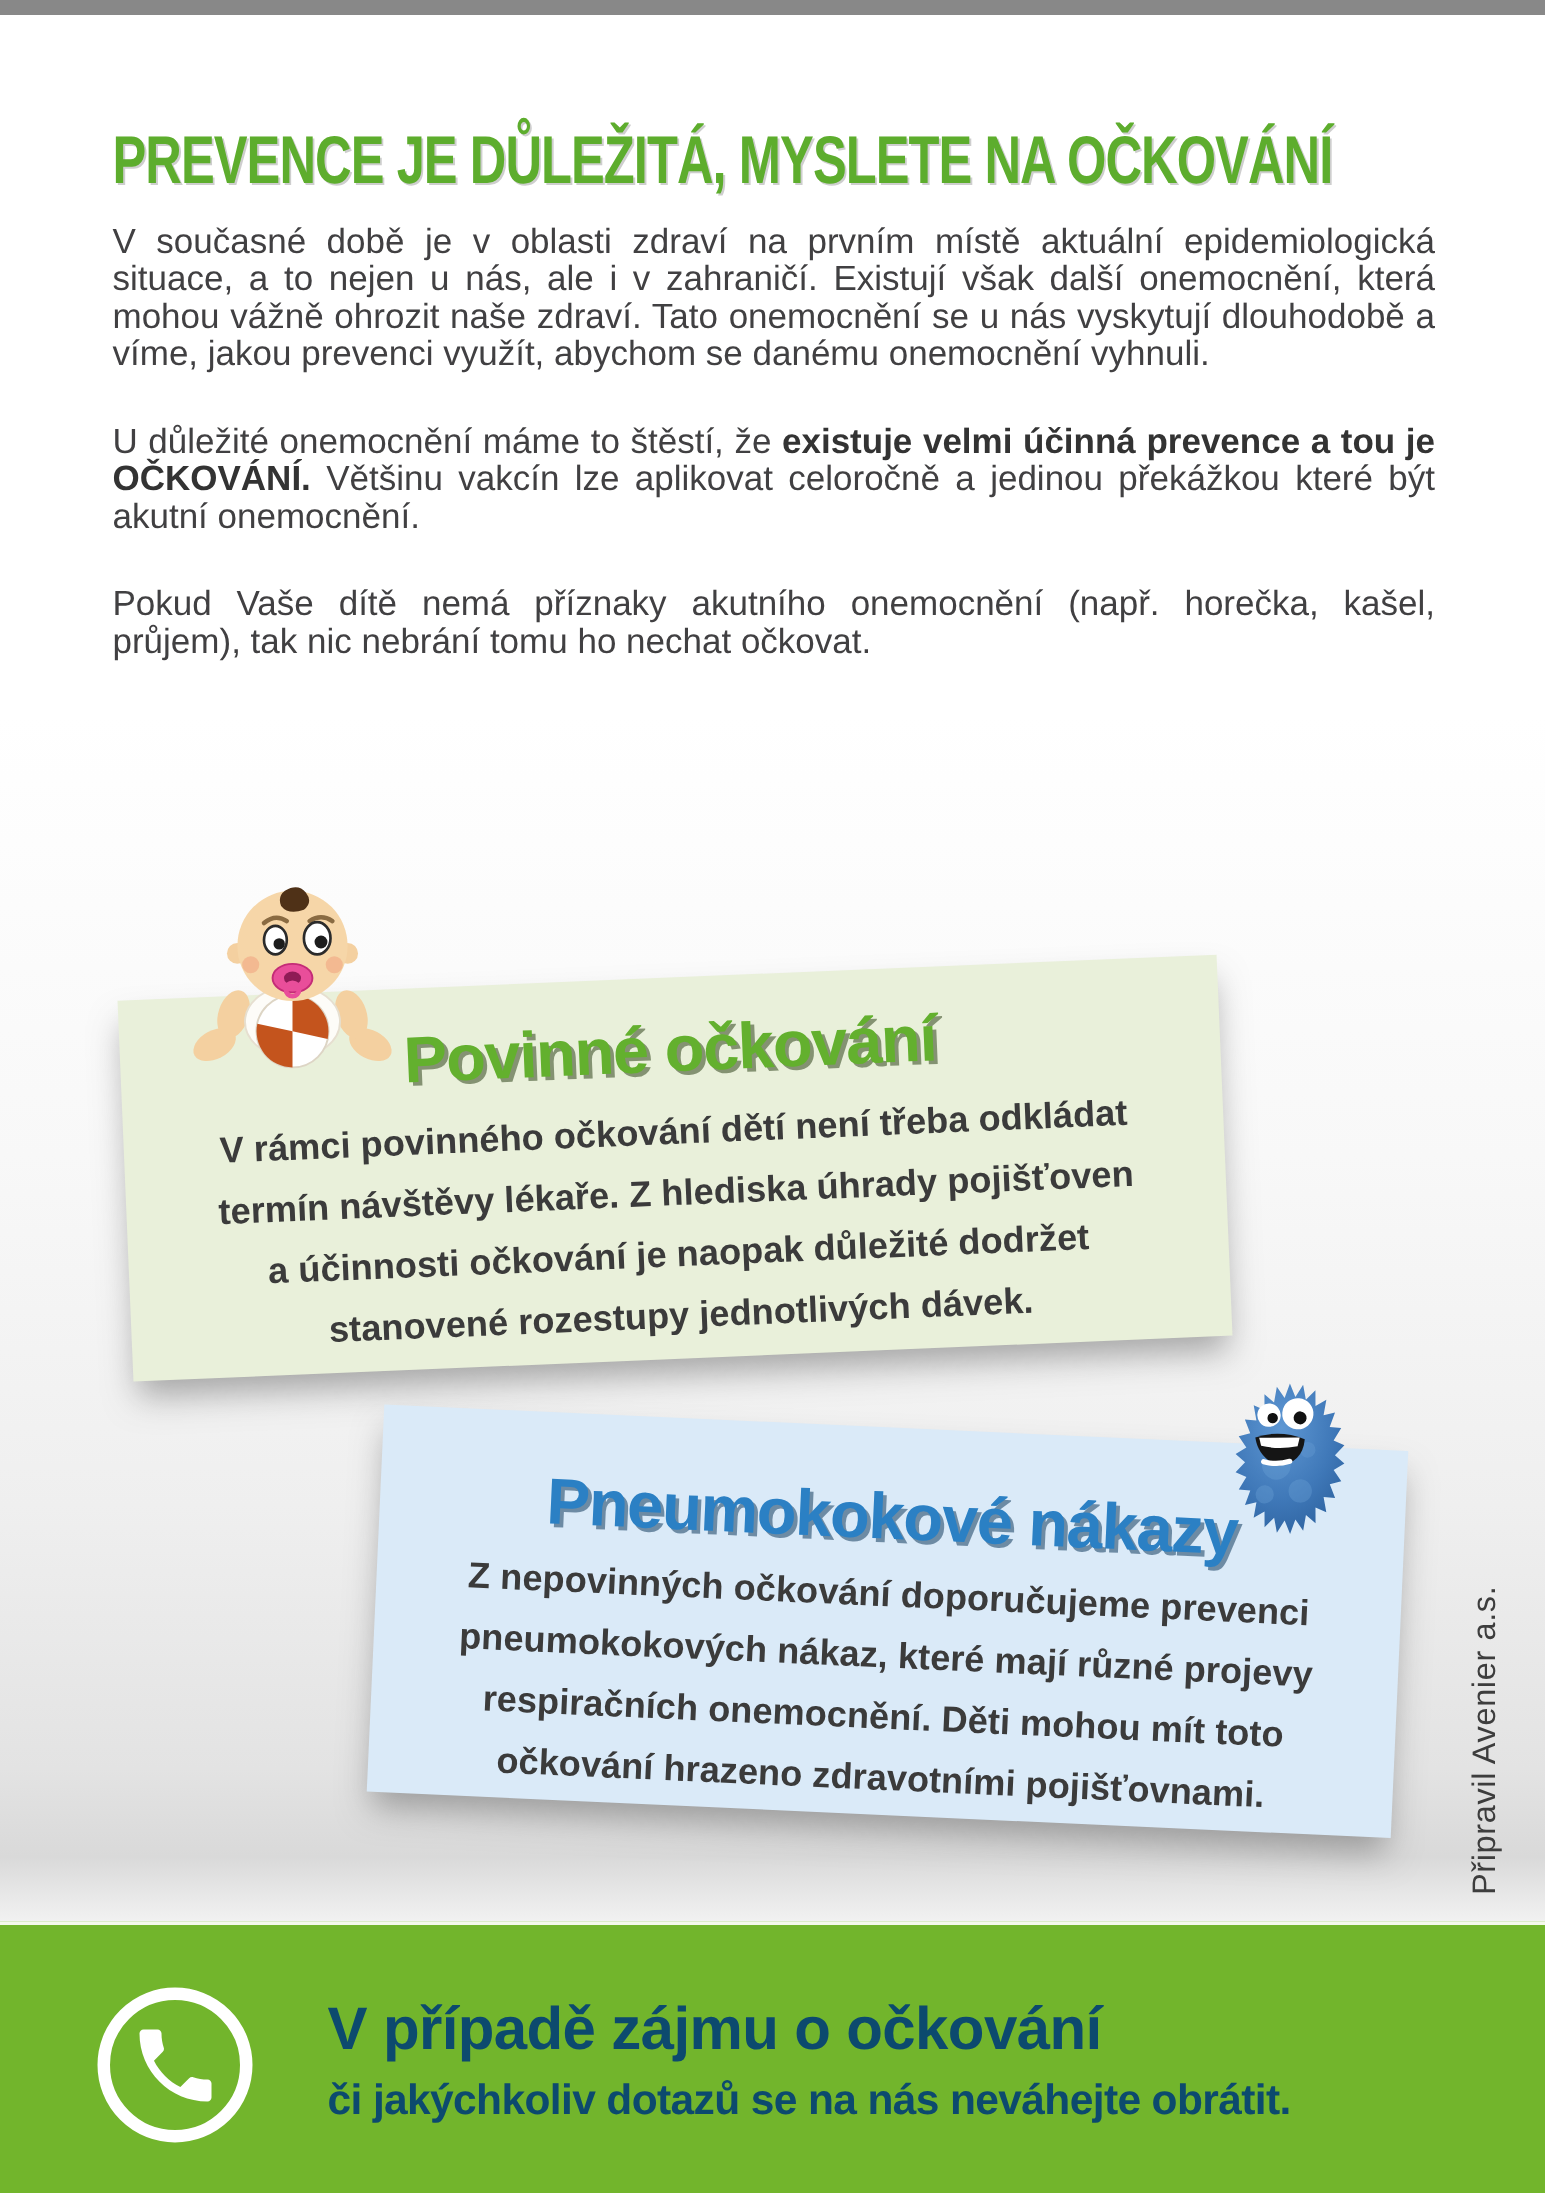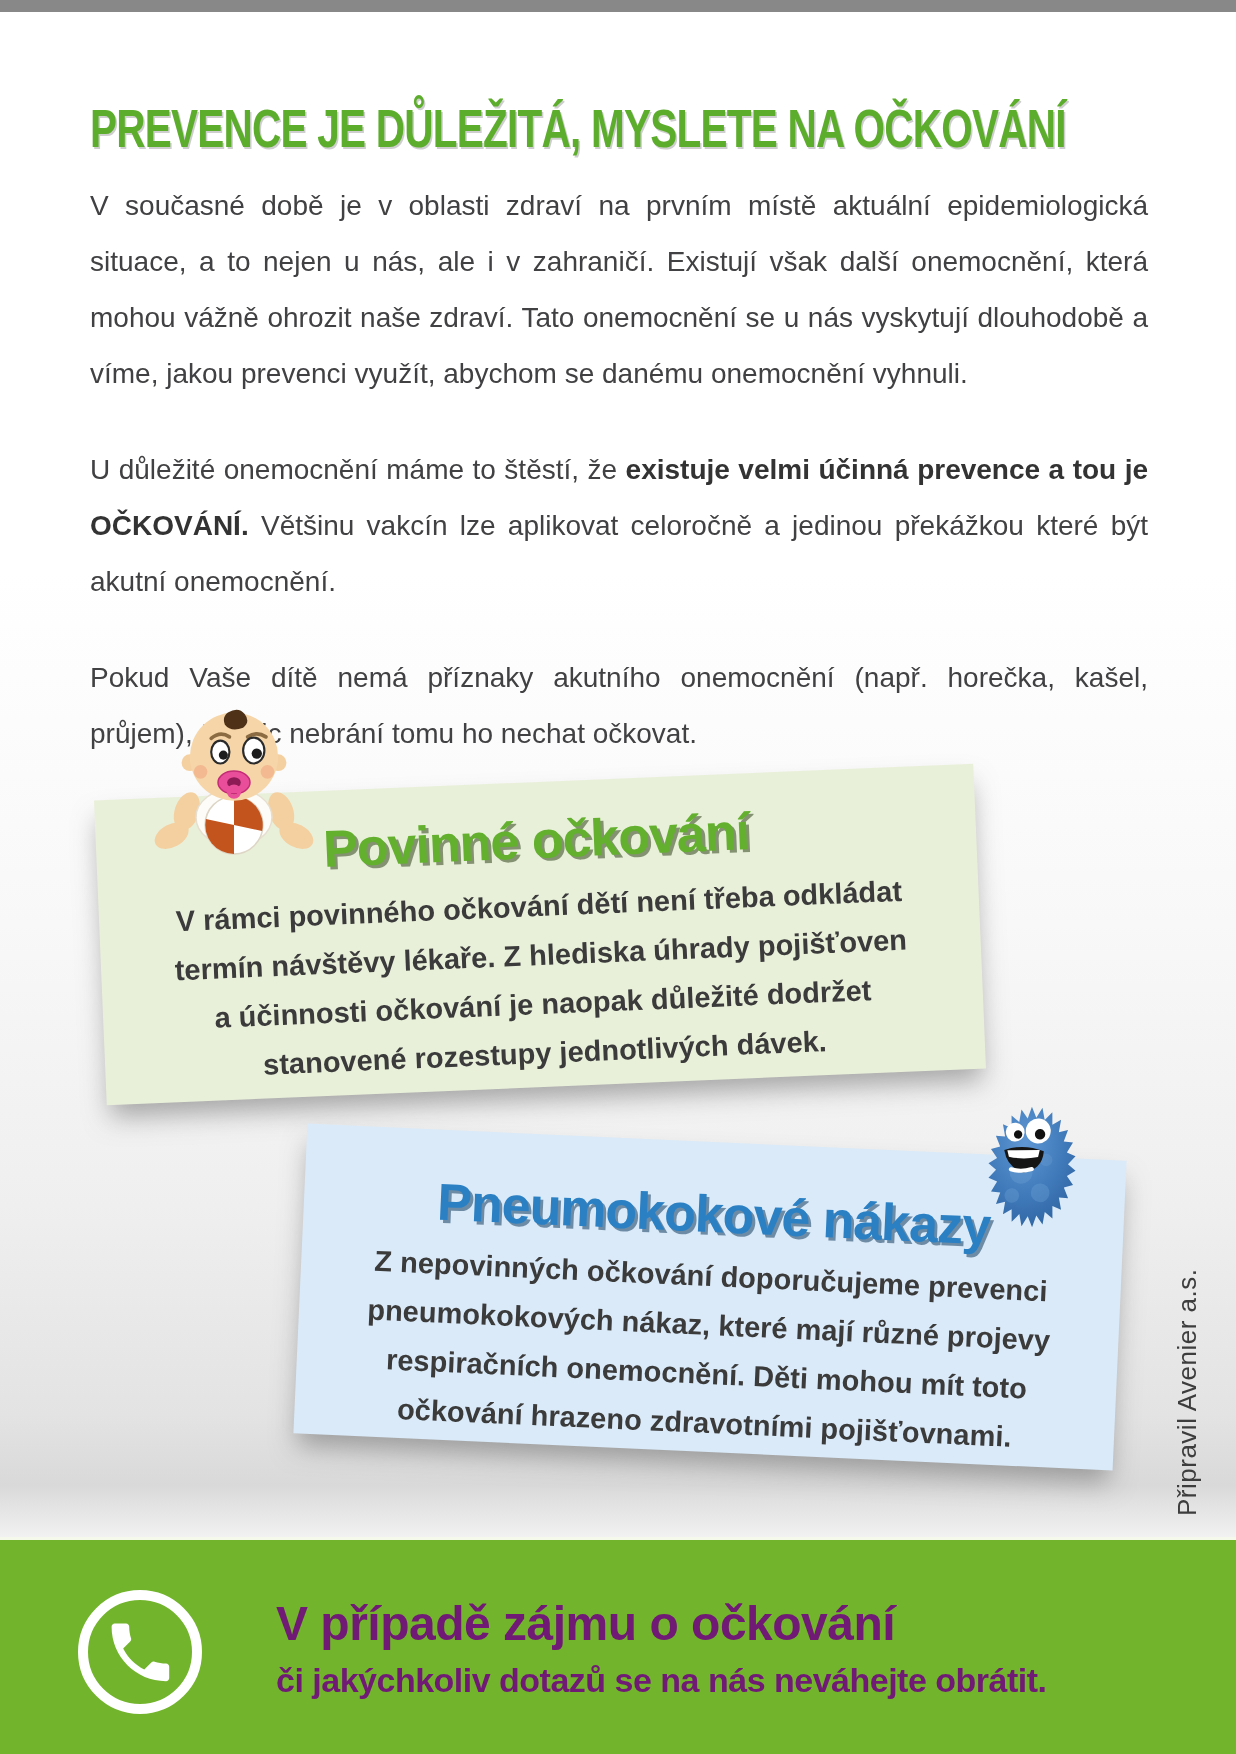--- a/index.html
+++ b/index.html
@@ -10,21 +10,21 @@
   }
   
   .main-title{
     position:absolute; left:90px; top:86px; width:1400px;
     font-size:54px; font-weight:bold; letter-spacing:-1px; line-height:60px;
     color:#5dad2d; transform:scaleX(.75); transform-origin:left top;
     text-shadow:2px 2px 0 rgba(60,60,60,.25); white-space:nowrap;
   }
   .paragraphs{position:absolute; left:90px; top:166px; width:1058px;}
   .paragraphs p{
-    margin:0 0 40px 0; font-size:28px; line-height:56px; color:#414042;
+    margin:0 0 40px 0; font-size:28px; line-height:30px; color:#414042;
     text-align:justify;
   }
   .paragraphs b{color:#333;}
   
   .card{position:absolute; box-shadow:0 16px 26px -4px rgba(90,90,90,.5);}
   .card-green{
     left:100px; top:770px; width:880px; height:305px; background:#e9f0da;
     transform:rotate(-2.4deg); z-index:2; padding-top:0;
   }
   .card-blue{
@@ -50,21 +50,21 @@
     position:absolute; left:1172px; top:1242px; height:262px;
     writing-mode:vertical-rl; transform:rotate(180deg);
     font-size:26px; color:#3d3d3d; letter-spacing:.5px;
   }
   
   .footer{
     position:absolute; left:0; top:1525px; width:1236px; height:229px;
     background:#72b52c; border-top:3px solid #f4f9ec; box-sizing:border-box; z-index:7;
   }
   .phone-badge{position:absolute; left:76px; top:48px; width:128px; height:128px;}
-  .footer-text{position:absolute; left:276px; top:54px; color:#701a75;}
+  .footer-text{position:absolute; left:262px; top:54px; color:#0c4a6e;}
   .footer-line1{font-size:48px; font-weight:bold; letter-spacing:-.5px; line-height:60px;}
   .footer-line2{font-size:34px; font-weight:bold; letter-spacing:-.5px; line-height:52px;text-align:right;}
 </style>
 </head>
 <body>
 
 <div class="page">
 
   <div class="main-title">PREVENCE JE DŮLEŽITÁ, MYSLETE NA OČKOVÁNÍ</div>
 

